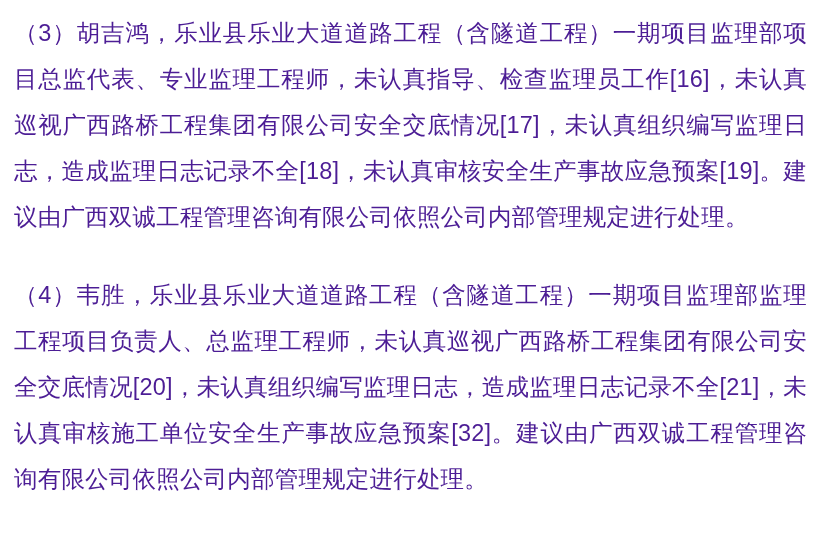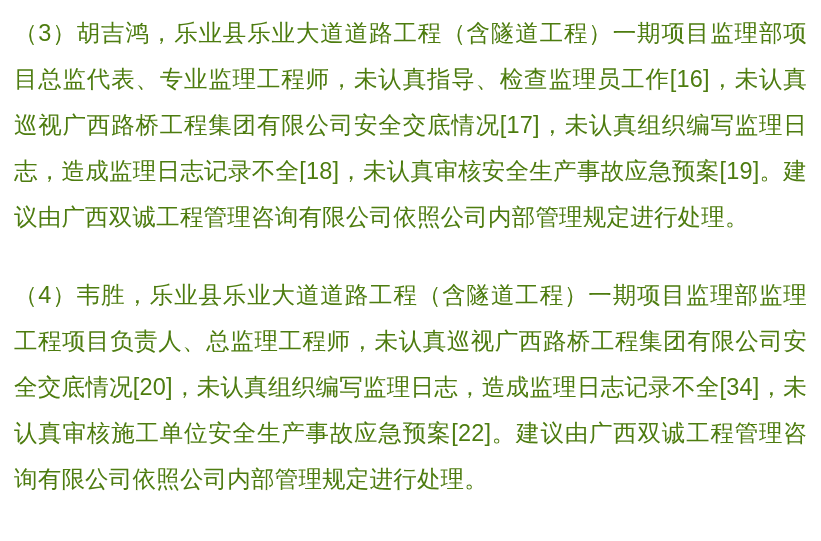--- a/index.html
+++ b/index.html
@@ -20,26 +20,26 @@
     height: 541px;
     padding: 10px 14px 0 14px;
     background: #ffffff;
   }
   .doc-paragraph {
     font-size: 23.5px;
     line-height: 46px;
     text-align: justify;
     text-justify: inter-ideograph;
     letter-spacing: 0.2px;
-    color: #4d7c0f;
+    color: #4c1d95;
     margin: 0;
   }
   .doc-paragraph.first {
     margin-bottom: 32px;
   }
 </style>
 </head>
 <body>
 
 <div class="page">
   <p class="doc-paragraph first">（3）胡吉鸿，乐业县乐业大道道路工程（含隧道工程）一期项目监理部项目总监代表、专业监理工程师，未认真指导、检查监理员工作[16]，未认真巡视广西路桥工程集团有限公司安全交底情况[17]，未认真组织编写监理日志，造成监理日志记录不全[18]，未认真审核安全生产事故应急预案[19]。建议由广西双诚工程管理咨询有限公司依照公司内部管理规定进行处理。</p>
-  <p class="doc-paragraph">（4）韦胜，乐业县乐业大道道路工程（含隧道工程）一期项目监理部监理工程项目负责人、总监理工程师，未认真巡视广西路桥工程集团有限公司安全交底情况[20]，未认真组织编写监理日志，造成监理日志记录不全[34]，未认真审核施工单位安全生产事故应急预案[22]。建议由广西双诚工程管理咨询有限公司依照公司内部管理规定进行处理。</p>
+  <p class="doc-paragraph">（4）韦胜，乐业县乐业大道道路工程（含隧道工程）一期项目监理部监理工程项目负责人、总监理工程师，未认真巡视广西路桥工程集团有限公司安全交底情况[20]，未认真组织编写监理日志，造成监理日志记录不全[21]，未认真审核施工单位安全生产事故应急预案[32]。建议由广西双诚工程管理咨询有限公司依照公司内部管理规定进行处理。</p>
 </div>
 
 </body></html>

